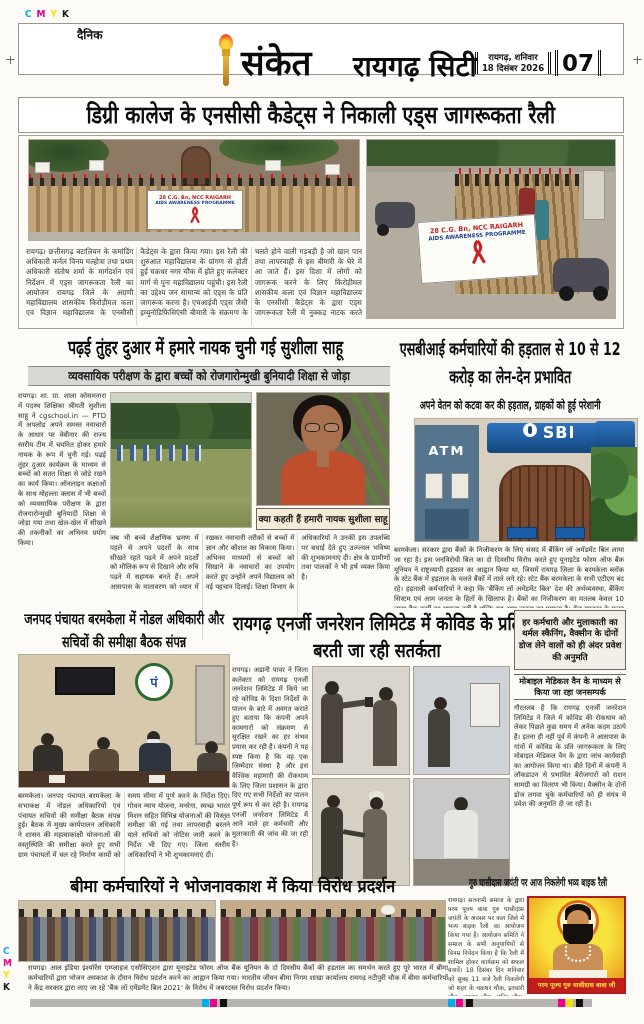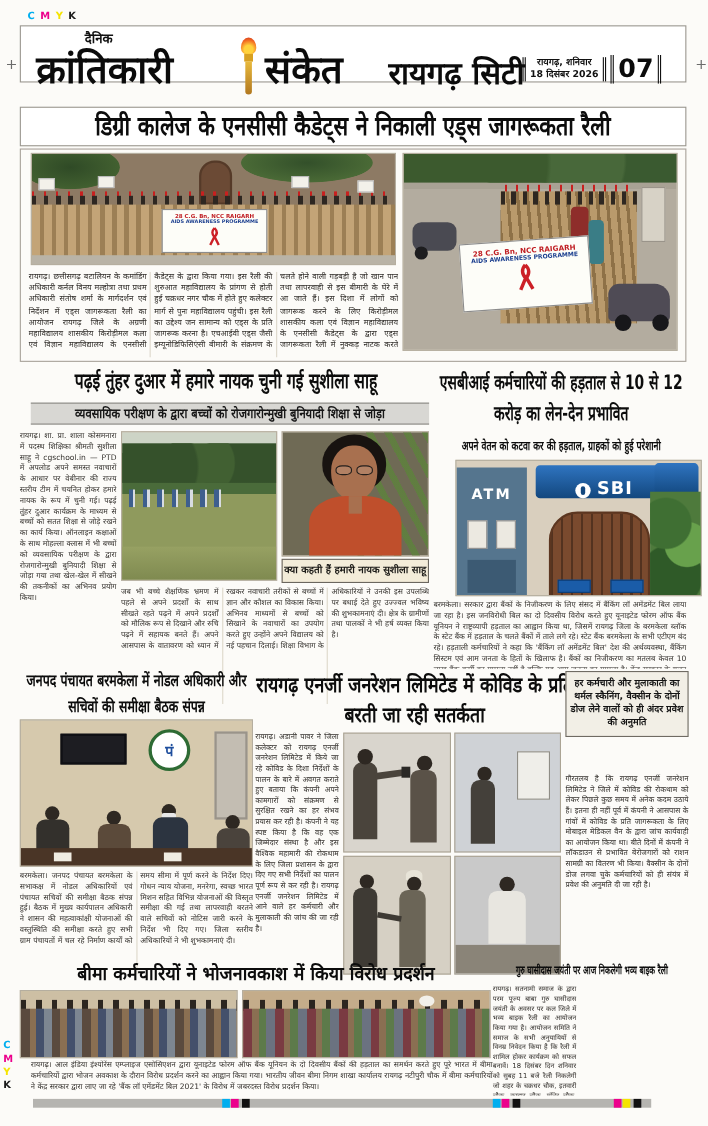--- a/index.html
+++ b/index.html
@@ -35,21 +35,20 @@
 <div class="page">
 
   <div class="abs" style="left:25px;top:2px">
     <span class="cmyk-letter c0">C</span><span class="cmyk-letter c1">M</span><span class="cmyk-letter c2">Y</span><span class="cmyk-letter c3">K</span>
   </div>
   <div class="plus" style="left:5px;top:52px">+</div>
   <div class="plus" style="left:632px;top:52px">+</div>
 
   <div class="abs box" style="left:18px;top:23px;width:606px;height:52px">
     <div class="abs" style="left:58px;top:2px;font-size:12px;font-weight:800;color:#111">दैनिक</div>
-    <div class="abs" style="left:14px;top:14px;font-size:35px;font-weight:800;color:#0b0b0b;white-space:nowrap">क्रांतिकारी</div>
 
     <div class="abs" style="left:196px;top:10px;width:22px;height:52px">
       <div class="abs" style="left:4px;top:0;width:14px;height:16px;border-radius:50% 50% 50% 50%/60% 60% 40% 40%;background:radial-gradient(circle at 50% 70%,#ffd23c 0 30%,#f26a21 65%,#c9251d 100%)"></div>
       <div class="abs" style="left:7px;top:15px;width:8px;height:7px;background:#d8a021"></div>
       <div class="abs" style="left:8px;top:22px;width:6px;height:30px;background:linear-gradient(#e8b93c,#b1771f);border-radius:0 0 3px 3px"></div>
     </div>
     <div class="abs" style="left:222px;top:14px;font-size:35px;font-weight:800;color:#0b0b0b;white-space:nowrap">संकेत</div>
     <div class="abs" style="left:322px;top:22px;width:148px;font-size:28px;font-weight:800;color:#0b0b0b;text-align:center;white-space:nowrap">रायगढ़ सिटी</div>
     <div class="abs" style="right:6px;top:26px;width:158px;display:flex;align-items:center;justify-content:center;gap:4px">
       <div class="bars" style="font-size:8.5px;font-weight:800;line-height:1.35;color:#111;text-align:center">
@@ -140,21 +139,21 @@
   <div class="abs hl cond" style="left:394px;top:335px;width:332px;font-size:18px;line-height:1.55;transform:scaleX(0.7)">एसबीआई कर्मचारियों की हड़ताल से 10 से 12 करोड़ का लेन-देन प्रभावित</div>
   <div class="abs hl cond" style="left:394px;top:398px;width:332px;font-size:11.5px;transform:scaleX(0.7);white-space:nowrap;font-weight:700">अपने वेतन को कटवा कर की हड़ताल, ग्राहकों को हुई परेशानी</div>
   <div class="photo" style="left:414px;top:418px;width:224px;height:124px">
     <div class="abs" style="inset:0;background:#d9cfbe"></div>
     <div class="abs" style="left:0;top:6px;width:64px;height:118px;background:#55758e">
       <div style="color:#fff;font-weight:700;font-size:13px;letter-spacing:2px;text-align:center;margin-top:18px">ATM</div>
       <div class="abs" style="left:10px;top:48px;width:18px;height:26px;background:#ece9e1;border:1px solid #8a8a8a"></div>
       <div class="abs" style="left:36px;top:48px;width:18px;height:26px;background:#ece9e1;border:1px solid #8a8a8a"></div>
       <div class="abs" style="left:10px;top:84px;width:44px;height:30px;background:#3c5a73"></div>
     </div>
-    <div class="abs" style="left:72px;top:4px;width:124px;height:30px;border-radius:4px;background:linear-gradient(#2f74c0,#12477e);display:flex;align-items:flex-end;justify-content:center;gap:6px">
+    <div class="abs" style="left:72px;top:4px;width:124px;height:30px;border-radius:4px;background:linear-gradient(#2f74c0,#12477e);display:flex;align-items:flex-start;justify-content:center;gap:6px">
       <div style="width:14px;height:14px;border-radius:50%;background:#fff;position:relative">
           <div style="position:absolute;left:5px;top:3px;width:4px;height:8px;border-radius:3px;background:#12477e"></div>
         </div>
       <div style="color:#fff;font-weight:700;font-size:16px;letter-spacing:1px">SBI</div>
     </div>
     <div class="abs" style="left:180px;top:2px;width:40px;height:30px;border-radius:4px;background:linear-gradient(#2f74c0,#12477e)"></div>
     <div class="abs" style="left:84px;top:46px;width:92px;height:78px;border-radius:26px 26px 0 0;background:#7a4a2e;border:2px solid #5c3620;background-image:repeating-linear-gradient(90deg,rgba(0,0,0,.32) 0 2px,rgba(0,0,0,0) 2px 9px)"></div>
     <div class="abs" style="left:176px;top:28px;width:48px;height:96px;background:radial-gradient(circle at 30% 30%,#3f6f33 0 30%,transparent 32%),radial-gradient(circle at 70% 50%,#68a14c 0 34%,transparent 36%),radial-gradient(circle at 40% 80%,#2f5a28 0 34%,transparent 36%),#4e7a3c"></div>
     <div class="abs" style="left:92px;top:108px;width:30px;height:12px;background:#1a5ca8;border:1px solid #0d3c74"></div>
     <div class="abs" style="left:140px;top:108px;width:30px;height:12px;background:#1a5ca8;border:1px solid #0d3c74"></div>
@@ -208,38 +207,51 @@
     </div>
     <div style="position:relative;overflow:hidden;border:1px solid #aba494;background:#c9c9c9">
       <div class="abs" style="left:0;bottom:0;width:100%;height:26px;background:#8a8478"></div>
       <div class="head-dot" style="left:40px;top:18px;width:14px;height:14px"></div>
       <div class="abs" style="left:30px;top:31px;width:34px;height:48px;border-radius:8px 8px 0 0;background:#e8e6e0"></div>
     </div>
   </div>
   <div class="abs" style="left:514px;top:610px;width:112px;height:60px;border:1.5px solid #6f6b63;background:#f2efe6;display:flex;align-items:center;justify-content:center;padding:2px">
     <div style="font-weight:800;font-size:8.6px;line-height:1.35;text-align:center;color:#141414">हर कर्मचारी और मुलाकाती का थर्मल स्कैनिंग, वैक्सीन के दोनों डोज लेने वालों को ही अंदर प्रवेश की अनुमति</div>
   </div>
+  <div class="abs" style="left:514px;top:674px;width:112px;height:26px;border-top:1.5px solid #6f6b63;border-bottom:1.5px solid #6f6b63;display:flex;align-items:center;justify-content:center">
+    <div style="font-weight:800;font-size:8.2px;line-height:1.3;text-align:center;color:#141414">मोबाइल मेडिकल वैन के माध्यम से किया जा रहा जनसम्पर्क</div>
+  </div>
   <div class="abs body-text" style="left:514px;top:704px;width:112px;height:168px;overflow:hidden;font-size:6.8px">गौरतलब है कि रायगढ़ एनर्जी जनरेशन लिमिटेड ने जिले में कोविड की रोकथाम को लेकर पिछले कुछ समय में अनेक कदम उठाये हैं। इतना ही नहीं पूर्व में कंपनी ने आसपास के गांवों में कोविड के प्रति जागरूकता के लिए मोबाइल मेडिकल वैन के द्वारा जांच कार्यवाही का आयोजन किया था। बीते दिनों में कंपनी ने लॉकडाउन से प्रभावित बेरोजगारों को राशन सामग्री का वितरण भी किया। वैक्सीन के दोनों डोज लगवा चुके कर्मचारियों को ही संयंत्र में प्रवेश की अनुमति दी जा रही है।</div>
 
   <div class="abs hl cond" style="left:18px;top:876px;width:452px;font-size:17px;white-space:nowrap;transform:scaleX(0.95)">बीमा कर्मचारियों ने भोजनावकाश में किया विरोध प्रदर्शन</div>
   <div class="photo" style="left:18px;top:900px;width:198px;height:62px">
     <div class="abs" style="inset:0;background:#cdbfa4"></div>
     <div class="abs" style="left:0;top:8px;width:198px;height:10px;background:repeating-linear-gradient(90deg,#2c2620 0 5px,rgba(0,0,0,0) 5px 14px)"></div>
     <div class="abs" style="left:0;top:16px;width:198px;height:46px;background:repeating-linear-gradient(90deg,#5a4a3e 0 8px,#8a6f52 8px 14px,#44506b 14px 21px,#7d8691 21px 28px)"></div>
   </div>
   <div class="photo" style="left:220px;top:900px;width:226px;height:62px">
     <div class="abs" style="inset:0;background:#c4ac8a"></div>
     <div class="abs" style="left:0;top:8px;width:226px;height:10px;background:repeating-linear-gradient(90deg,#2c2620 0 5px,rgba(0,0,0,0) 5px 15px)"></div>
     <div class="abs" style="left:0;top:16px;width:226px;height:46px;background:repeating-linear-gradient(90deg,#7a3b42 0 8px,#8a6f52 8px 14px,#5d7a4a 14px 21px,#6b7280 21px 29px)"></div>
     <div class="abs" style="left:160px;top:4px;width:14px;height:10px;border-radius:50%;background:#f2f0ea"></div>
   </div>
   <div class="abs body-text" style="left:28px;top:964px;width:420px;height:32px;overflow:hidden;font-size:6.9px">रायगढ़। आल इंडिया इंश्योरेंस एम्प्लाइज एसोसिएशन द्वारा यूनाइटेड फोरम ऑफ बैंक यूनियन के दो दिवसीय बैंकों की हड़ताल का समर्थन करते हुए पूरे भारत में बीमा कर्मचारियों द्वारा भोजन अवकाश के दौरान विरोध प्रदर्शन करने का आह्वान किया गया। भारतीय जीवन बीमा निगम शाखा कार्यालय रायगढ़ नटीपुरी चौक में बीमा कर्मचारियों ने केंद्र सरकार द्वारा लाए जा रहे 'बैंक लॉ एमेंडमेंट बिल 2021' के विरोध में जबरदस्त विरोध प्रदर्शन किया।</div>
 
   <div class="abs hl cond" style="left:450px;top:876px;width:271px;font-size:10.5px;white-space:nowrap;transform:scaleX(0.65)">गुरु घासीदास जयंती पर आज निकलेगी भव्य बाइक रैली</div>
   <div class="abs body-text" style="left:448px;top:896px;width:76px;height:100px;overflow:hidden;font-size:6.2px">रायगढ़। सतनामी समाज के द्वारा परम पूज्य बाबा गुरु घासीदास जयंती के अवसर पर कल जिले में भव्य बाइक रैली का आयोजन किया गया है। आयोजन समिति ने समाज के सभी अनुयायियों से विनम्र निवेदन किया है कि रैली में शामिल होकर कार्यक्रम को सफल बनावें। 18 दिसंबर दिन शनिवार को सुबह 11 बजे रैली निकलेगी जो शहर के चक्रधर चौक, इतवारी चौक, कुम्हार चौक, मंदिर चौक, रोटरी चौक होते हुए समापन स्थल पहुंचेगी जहाँ पूजा अर्चन व भंडारा प्रसाद वितरण का कार्यक्रम होगा।</div>
+  <div class="abs" style="left:527px;top:896px;width:99px;height:98px;border:2px solid #b01c1c;overflow:hidden;background:radial-gradient(circle at 50% 38%,#f7e13c 0 45%,#f0b429 72%,#e1851f 100%)">
+    <div class="abs" style="left:28px;top:2px;width:42px;height:42px;border-radius:50%;background:#fff6c8;border:3px solid #e06a1a"></div>
+    <div class="abs" style="left:36px;top:6px;width:26px;height:16px;border-radius:50% 50% 0 0;background:#15100c"></div>
+    <div class="abs" style="left:38px;top:12px;width:22px;height:22px;border-radius:48%;background:#c98f57"></div>
+    <div class="abs" style="left:34px;top:26px;width:30px;height:22px;border-radius:0 0 50% 50%;background:#15100c"></div>
+    <div class="abs" style="left:24px;top:46px;width:50px;height:32px;border-radius:12px 12px 0 0;background:#c98f57"></div>
+    <div class="abs" style="left:36px;top:48px;width:26px;height:16px;border:2px dotted #fdfdf3;border-top:none;border-radius:0 0 50% 50%;background:transparent"></div>
+    <div class="abs" style="left:20px;top:72px;width:58px;height:12px;background:#f3efe3"></div>
+    <div class="abs" style="left:0;bottom:0;width:100%;height:14px;background:#c01d1d;color:#ffe23d;font-weight:800;font-size:6.4px;line-height:14px;text-align:center;white-space:nowrap">परम पूज्य गुरु घासीदास बाबा जी</div>
+  </div>
 
   <div class="abs vstack" style="left:3px;top:946px">
     <span class="cmyk-letter c0">C</span>
     <span class="cmyk-letter c1">M</span>
     <span class="cmyk-letter c2">Y</span>
     <span class="cmyk-letter c3">K</span>
   </div>
 
   <div class="press-bar" style="left:30px;top:999px;width:562px;height:8px">
     <div class="patch" style="left:172px;background:#00aeef"></div>

